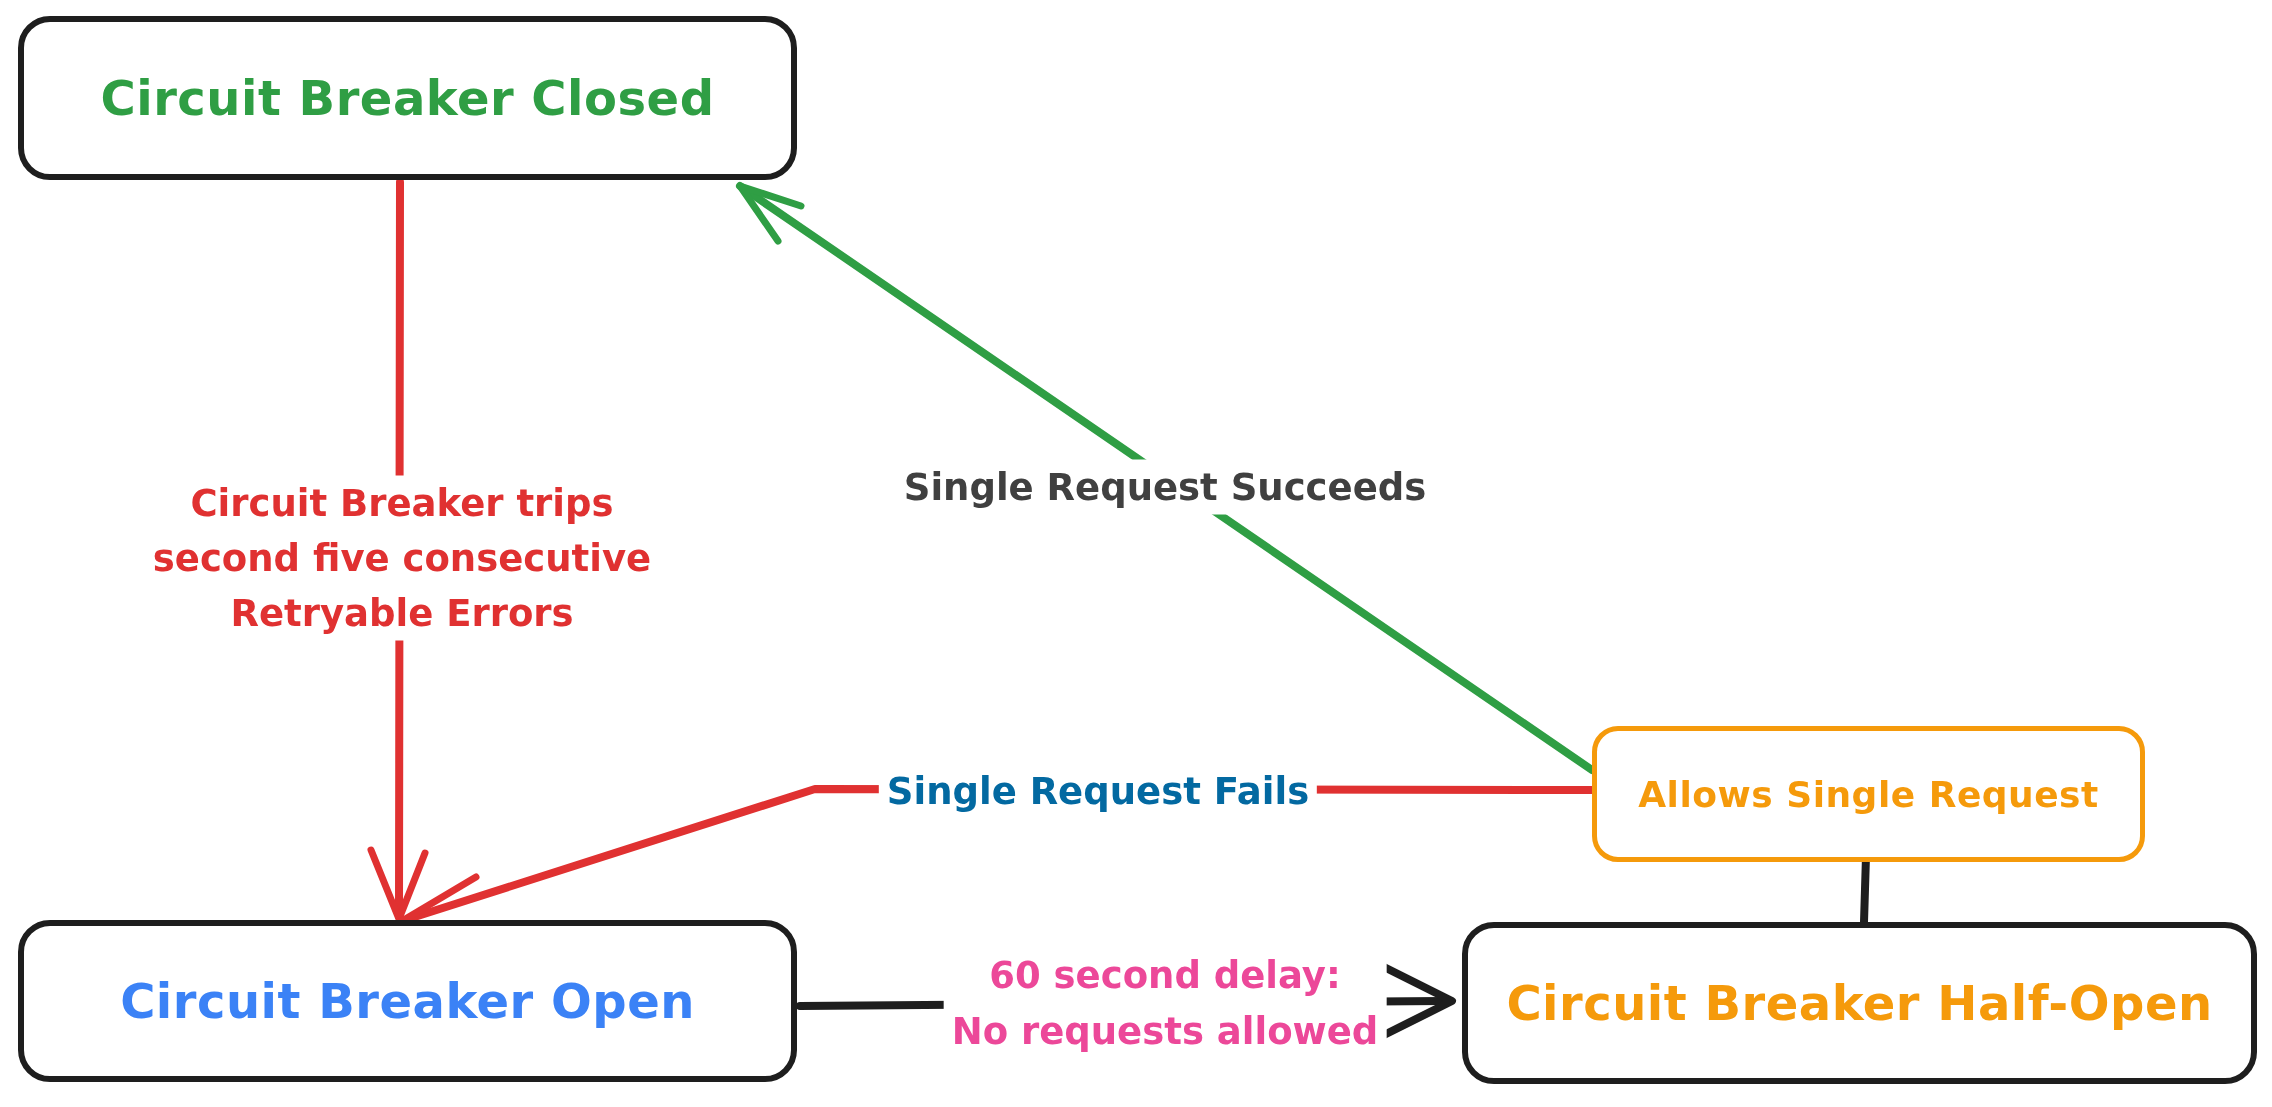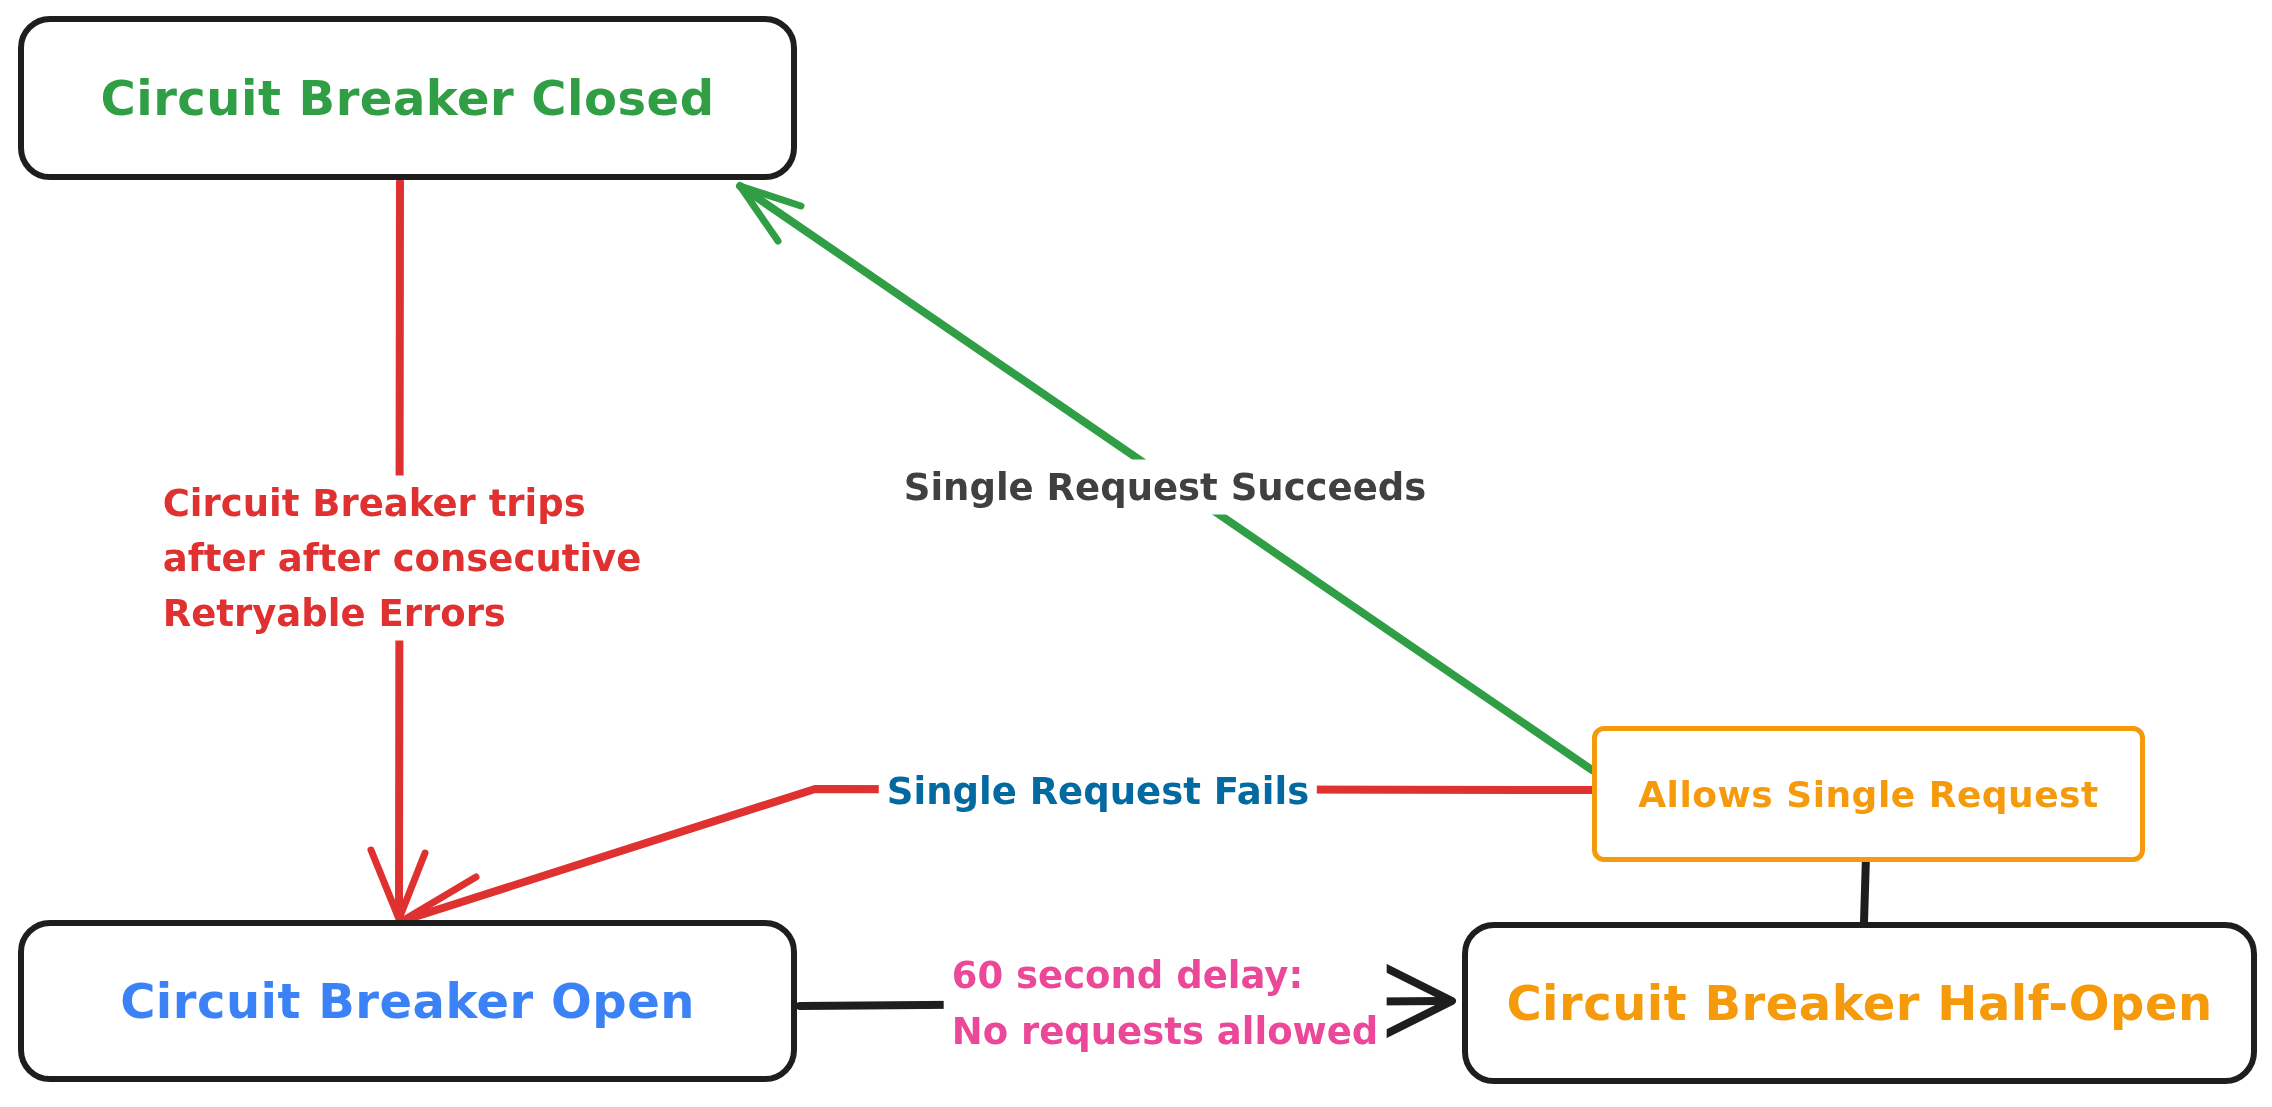--- a/index.html
+++ b/index.html
@@ -40,21 +40,21 @@
   .node-allows    { left: 1592px; top: 726px; width: 553px; height: 136px;
                     border-width: 5px; border-radius: 26px; }
   .node-allows .node-label { font-size: 36px; }
 
   .edge-label {
     position: absolute;
     transform: translate(-50%, -50%);
     background: #ffffff;
     font-size: 37px;
     font-weight: bold;
-    text-align: left;
+    text-align: center;
     white-space: nowrap;
     line-height: 55px;
     padding: 0 8px;
   }
   .trip-label    { left: 402px;  top: 558px;  }
   .succeed-label { left: 1165px; top: 487px;  }
   .fail-label    { left: 1098px; top: 791px;  }
   .delay-label   { left: 1165px; top: 1004px; line-height: 56px; }
 </style>
 </head>
@@ -94,27 +94,27 @@
   </div>
 
   <div class="node node-open" style="border-color: rgb(30, 30, 30);">
     <span class="node-label" style="color: #3b82f6;">Circuit Breaker Open</span>
   </div>
 
   <div class="node node-half-open" style="border-color: rgb(30, 30, 30);">
     <span class="node-label" style="color: rgb(245, 154, 11);">Circuit Breaker Half-Open</span>
   </div>
 
-  <div class="node node-allows" style="border-color: rgb(245, 154, 11); border-radius: 12px;">
+  <div class="node node-allows" style="border-color: rgb(245, 154, 11);">
     <span class="node-label" style="color: rgb(245, 154, 11);">Allows Single Request</span>
   </div>
 
   <div class="edge-label trip-label" style="color: rgb(224, 49, 49);">
     <div>Circuit Breaker trips</div>
-    <div>after after consecutive</div>
+    <div>second five consecutive</div>
     <div>Retryable Errors</div>
   </div>
 
   <div class="edge-label succeed-label" style="color: #404040;">Single Request Succeeds</div>
 
   <div class="edge-label fail-label" style="color: #0369a1;">Single Request Fails</div>
 
   <div class="edge-label delay-label" style="color: #ec4899;">
     <div>60 second delay:</div>
     <div>No requests allowed</div>

